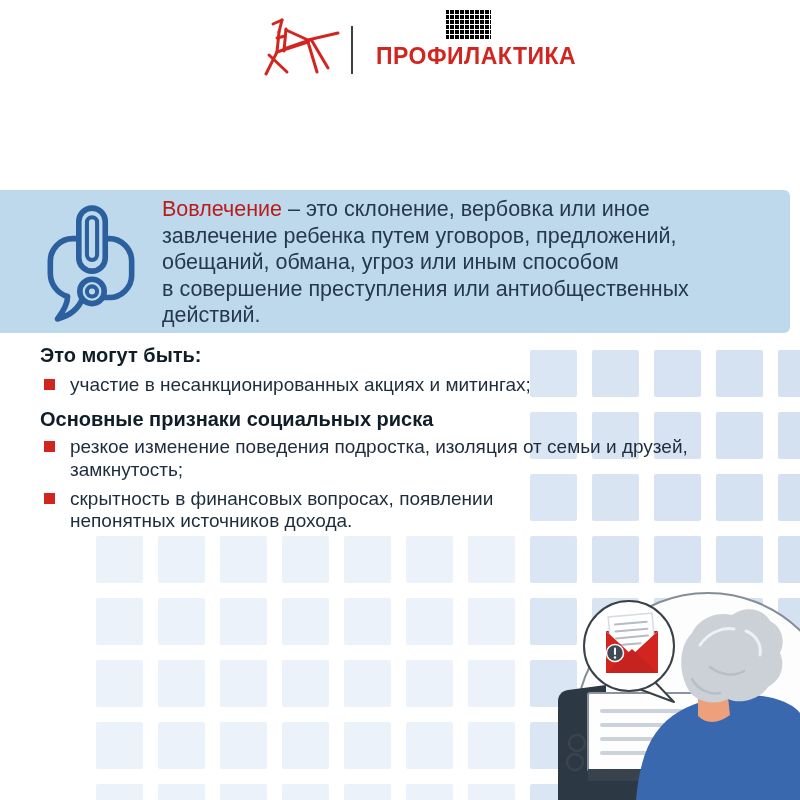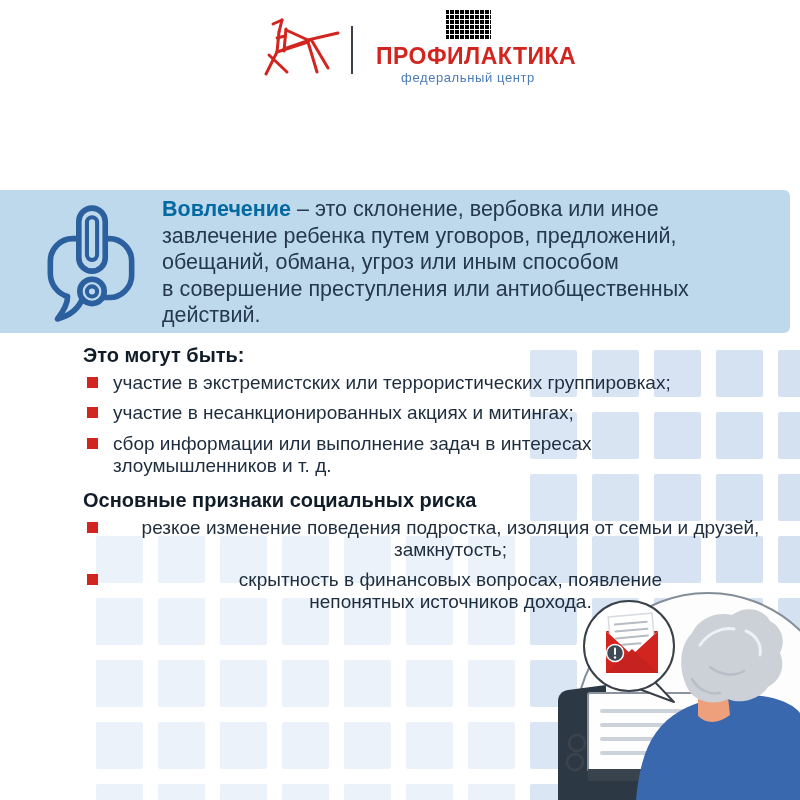--- a/index.html
+++ b/index.html
@@ -18,33 +18,33 @@
   
   .banner{position:absolute;left:0;top:100px;width:800px;height:81px;background:#d3251f;
     display:flex;flex-direction:column;justify-content:center;}
   .banner-line{color:#ffffff;font-size:31px;font-weight:800;line-height:36px;text-align:center;
     transform:scaleX(.93);transform-origin:center;letter-spacing:0;}
   
   .panel{position:absolute;left:0;top:190px;width:790px;height:143px;background:#bed8ec;border-radius:0 6px 6px 0;}
   .panel-icon{position:absolute;left:42px;top:12px;}
   .panel-text{position:absolute;left:162px;top:6px;width:620px;margin:0;
     font-size:21.5px;line-height:26.5px;color:#24384e;white-space:pre-line;}
-  .panel-text b{color:#0369a1;font-weight:700;}
+  .panel-text b{color:#b91c1c;font-weight:400;}
   
   .bg-grid{position:absolute;left:0;top:0;width:800px;height:800px;z-index:1;}
   .bgsq{position:absolute;width:47px;height:47px;background:#c9d9ee;border-radius:2px;}
   
-  .content{position:absolute;left:7px;top:332px;width:745px;z-index:2;padding-left:36px;}
+  .content{position:absolute;left:0;top:332px;width:745px;z-index:2;}
   .section-heading{margin:12px 0 0 40px;font-size:20px;line-height:22px;font-weight:700;color:#101c28;}
   .content ul{list-style:none;margin:6px 0 0 0;padding:0;}
   .content li{position:relative;padding-left:70px;font-size:19px;line-height:22.3px;
     color:#1e2d3d;white-space:pre-line;}
   .s1 li{margin-bottom:8px;}
   .s1 li:last-child{margin-bottom:4px;}
-  .s2 li{margin-bottom:7px;text-align:center;}
+  .s2 li{margin-bottom:7px;}
   .sq{position:absolute;left:44px;top:5px;width:11px;height:11px;background:#d3251f;}
   
   .illustration{position:absolute;left:540px;top:575px;width:260px;height:225px;overflow:hidden;z-index:3;}
 </style>
 </head>
 <body>
 
 <div class="poster">
 
   <div class="bg-grid">
@@ -148,21 +148,20 @@
         <defs>
           <pattern id="dots" width="5" height="5" patternUnits="userSpaceOnUse">
             <rect width="4" height="4" fill="currentColor"></rect>
           </pattern>
         </defs>
         <rect x="1" y="0" width="15" height="30" fill="url(#dots)" color="#d9dde2"></rect>
         <rect x="16" y="0" width="15" height="30" fill="url(#dots)" color="#2b56a4"></rect>
         <rect x="31" y="0" width="15" height="30" fill="url(#dots)" color="#d3251f"></rect>
       </svg>
       <div class="brand-name">ПРОФИЛАКТИКА</div>
-      <div class="brand-sub">федеральный центр</div>
     </div>
   </div>
 
 
   <div class="panel">
     <svg class="panel-icon" width="98" height="122" viewBox="0 0 96 120" fill="none">
       <path d="M30,36 H66 C78,36 88,46 88,58 V72 C88,84 78,94 66,94 H40 C36,105 27,112 15,115 C22,106 25,100 25,93 C15,90 8,81 8,70 V58 C8,46 18,36 30,36 Z" stroke="#2b5f9d" stroke-width="5.5" stroke-linejoin="round"></path>
       <rect x="36" y="6" width="26" height="62" rx="13" fill="#bed8ec" stroke="#2b5f9d" stroke-width="5.5"></rect>
       <rect x="44" y="15" width="10" height="42" rx="5" fill="none" stroke="#2b5f9d" stroke-width="4"></rect>
       <circle cx="49" cy="88" r="12" fill="#bed8ec" stroke="#2b5f9d" stroke-width="5.5"></circle>
@@ -171,33 +170,31 @@
     <p class="panel-text"><b>Вовлечение</b> <span>– это склонение, вербовка или иное
 завлечение ребенка путем уговоров, предложений,
 обещаний, обмана, угроз или иным способом
 в совершение преступления или антиобщественных
 действий.</span></p>
   </div>
 
   <div class="content">
     <h2 class="section-heading">Это могут быть:</h2>
     <ul class="s1">
-      <li><span class="sq"></span><span>участие в экстремистских или террористических группировках;</span></li>
+      <li><span class="sq"></span></li>
       <li><span class="sq"></span><span>участие в несанкционированных акциях и митингах;</span></li>
-      <li><span class="sq"></span><span>сбор информации или выполнение задач в интересах
-злоумышленников и т. д.</span></li>
     </ul>
     <h2 class="section-heading">Основные признаки социальных риска</h2>
     <ul class="s2">
       <li><span class="sq"></span><span>резкое изменение поведения подростка, изоляция от семьи и друзей,
 замкнутость;</span></li>
       <li><span class="sq"></span></li>
       <li><span class="sq"></span></li>
       <li><span class="sq"></span></li>
-      <li><span class="sq"></span><span>скрытность в финансовых вопросах, появление
+      <li><span class="sq"></span><span>скрытность в финансовых вопросах, появлении
 непонятных источников дохода.</span></li>
     </ul>
   </div>
 
   <div class="illustration">
     <svg width="260" height="225" viewBox="0 0 260 225">
 
       <circle cx="168" cy="150" r="132" fill="#fdfdfe" stroke="#848e99" stroke-width="2"></circle>
 
       <path d="M18,126 C18,120 22,116 28,115 L66,110 L66,225 L18,225 Z" fill="#2c3844"></path>

